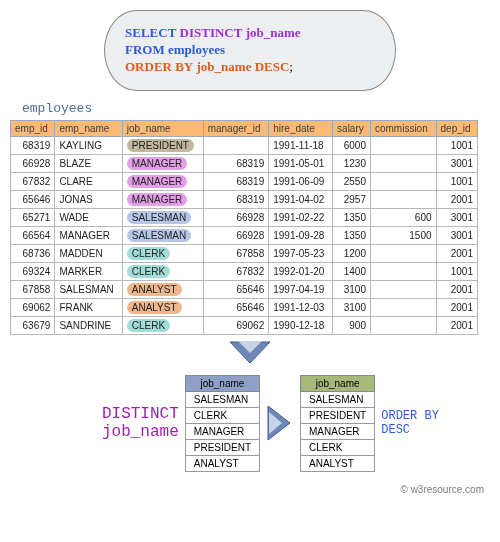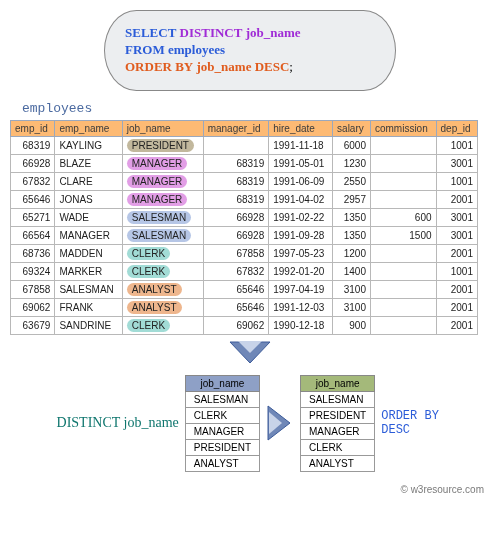--- a/index.html
+++ b/index.html
@@ -78,23 +78,23 @@
     padding: 2px 8px;
     background: #8ea0c6;
     font-weight: normal;
   }
   .mini-table.green th { background: #a4b97a; }
   .mini-table td {
     border: 1px solid #999;
     padding: 2px 8px;
   }
   .distinct-label {
-    font-family: Liberation Serif, serif;
-    color: #0f766e;
-    font-size: 14px;
+    font-family: Liberation Mono, monospace;
+    color: #a21caf;
+    font-size: 16px;
     text-align: right;
     width: 140px;
   }
   .order-label {
     font-family: "Courier New", monospace;
     color: #2b5cd8;
     font-size: 12px;
     width: 80px;
   }
   .arrow-right svg { display:block; }

